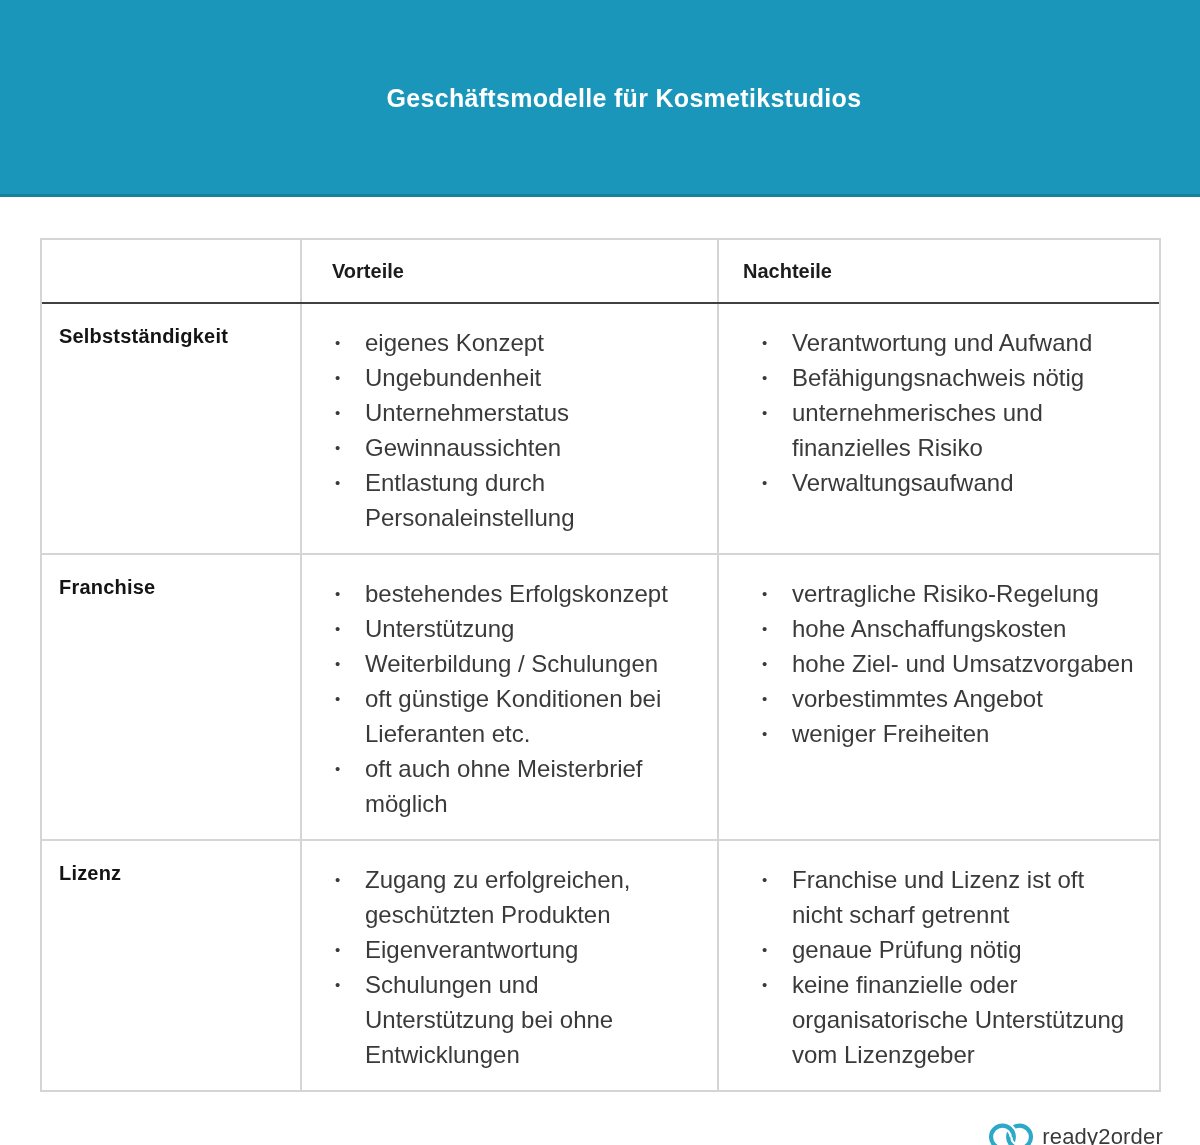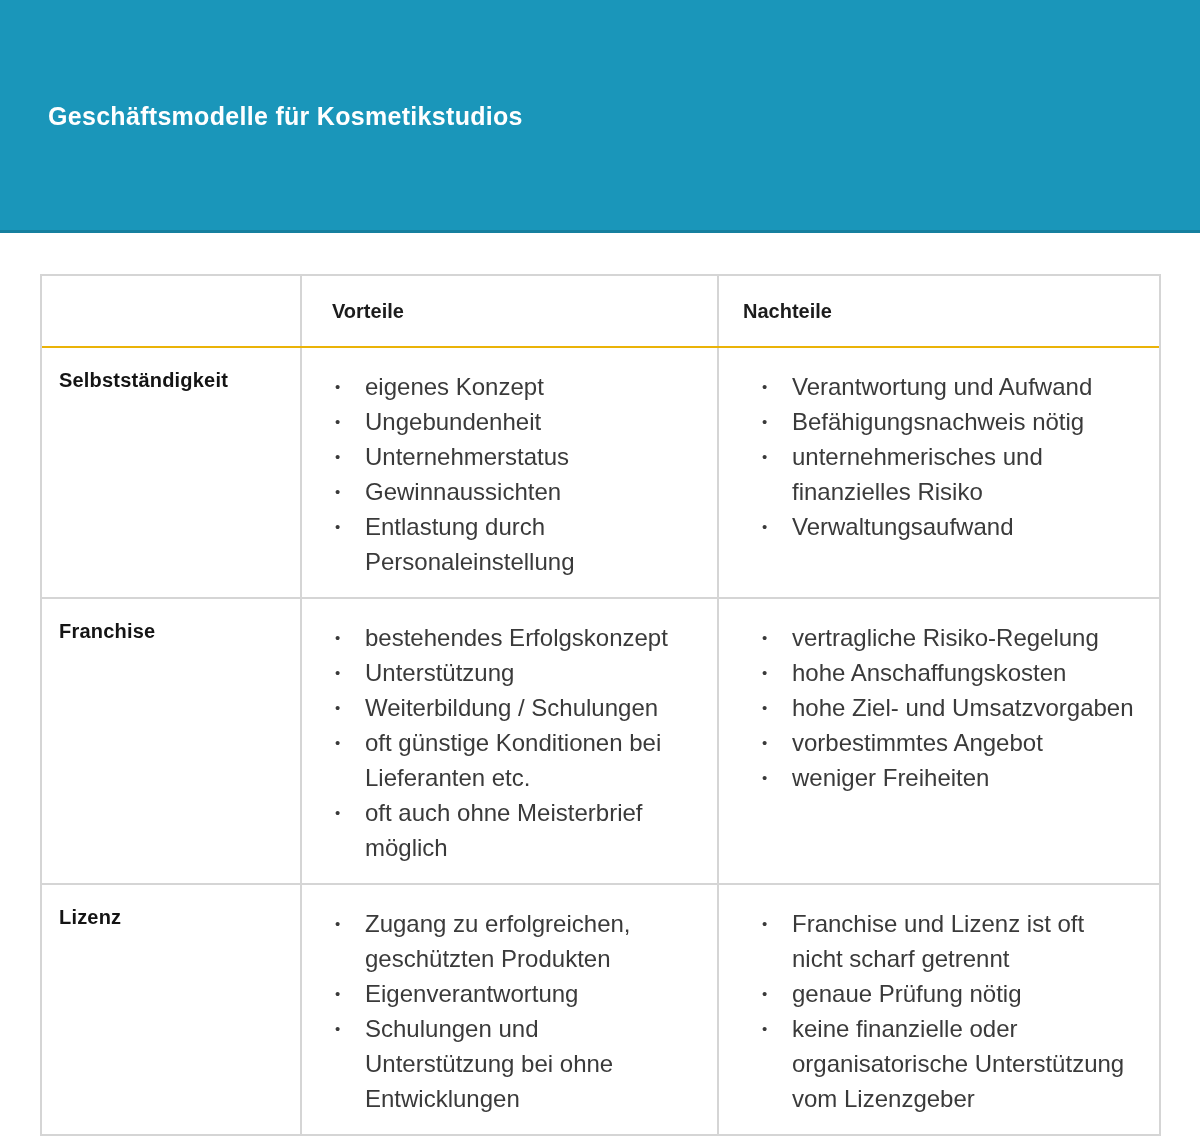--- a/index.html
+++ b/index.html
@@ -6,25 +6,25 @@
   html, body { margin: 0; padding: 0; }
   body {
     width: 1200px;
     height: 1145px;
     background: #ffffff;
     font-family: "Liberation Sans", sans-serif;
   }
 
   
   .banner {
-    height: 233px;
+    height: 197px;
     background: #1a96ba;
     display: flex;
     align-items: center;
-    justify-content: flex-start;
+    justify-content: center;
     box-shadow: inset 0 -3px 0 rgba(0,0,0,0.14);
     padding-left: 48px;
   }
   .banner h1 {
     margin: 0;
     color: #ffffff;
     font-size: 25px;
     font-weight: bold;
     letter-spacing: 0.3px;
   }
@@ -36,22 +36,22 @@
     background: #ffffff;
   }
   .row {
     display: grid;
     grid-template-columns: 260px 417px 1fr;
   }
   .row > .cell { border-right: 2px solid #d5d5d5; }
   .row > .cell:last-child { border-right: none; }
 
   .header-row {
-    height: 72px;
-    border-bottom: 2px solid #eab308;
+    height: 64px;
+    border-bottom: 2px solid #404040;
   }
   .header-row .cell { display: flex; align-items: center; }
   .head-label {
     font-weight: bold;
     font-size: 20px;
     color: #1c1c1c;
   }
   .vorteile-head { padding-left: 30px; }
   .nachteile-head { padding-left: 24px; }
 

